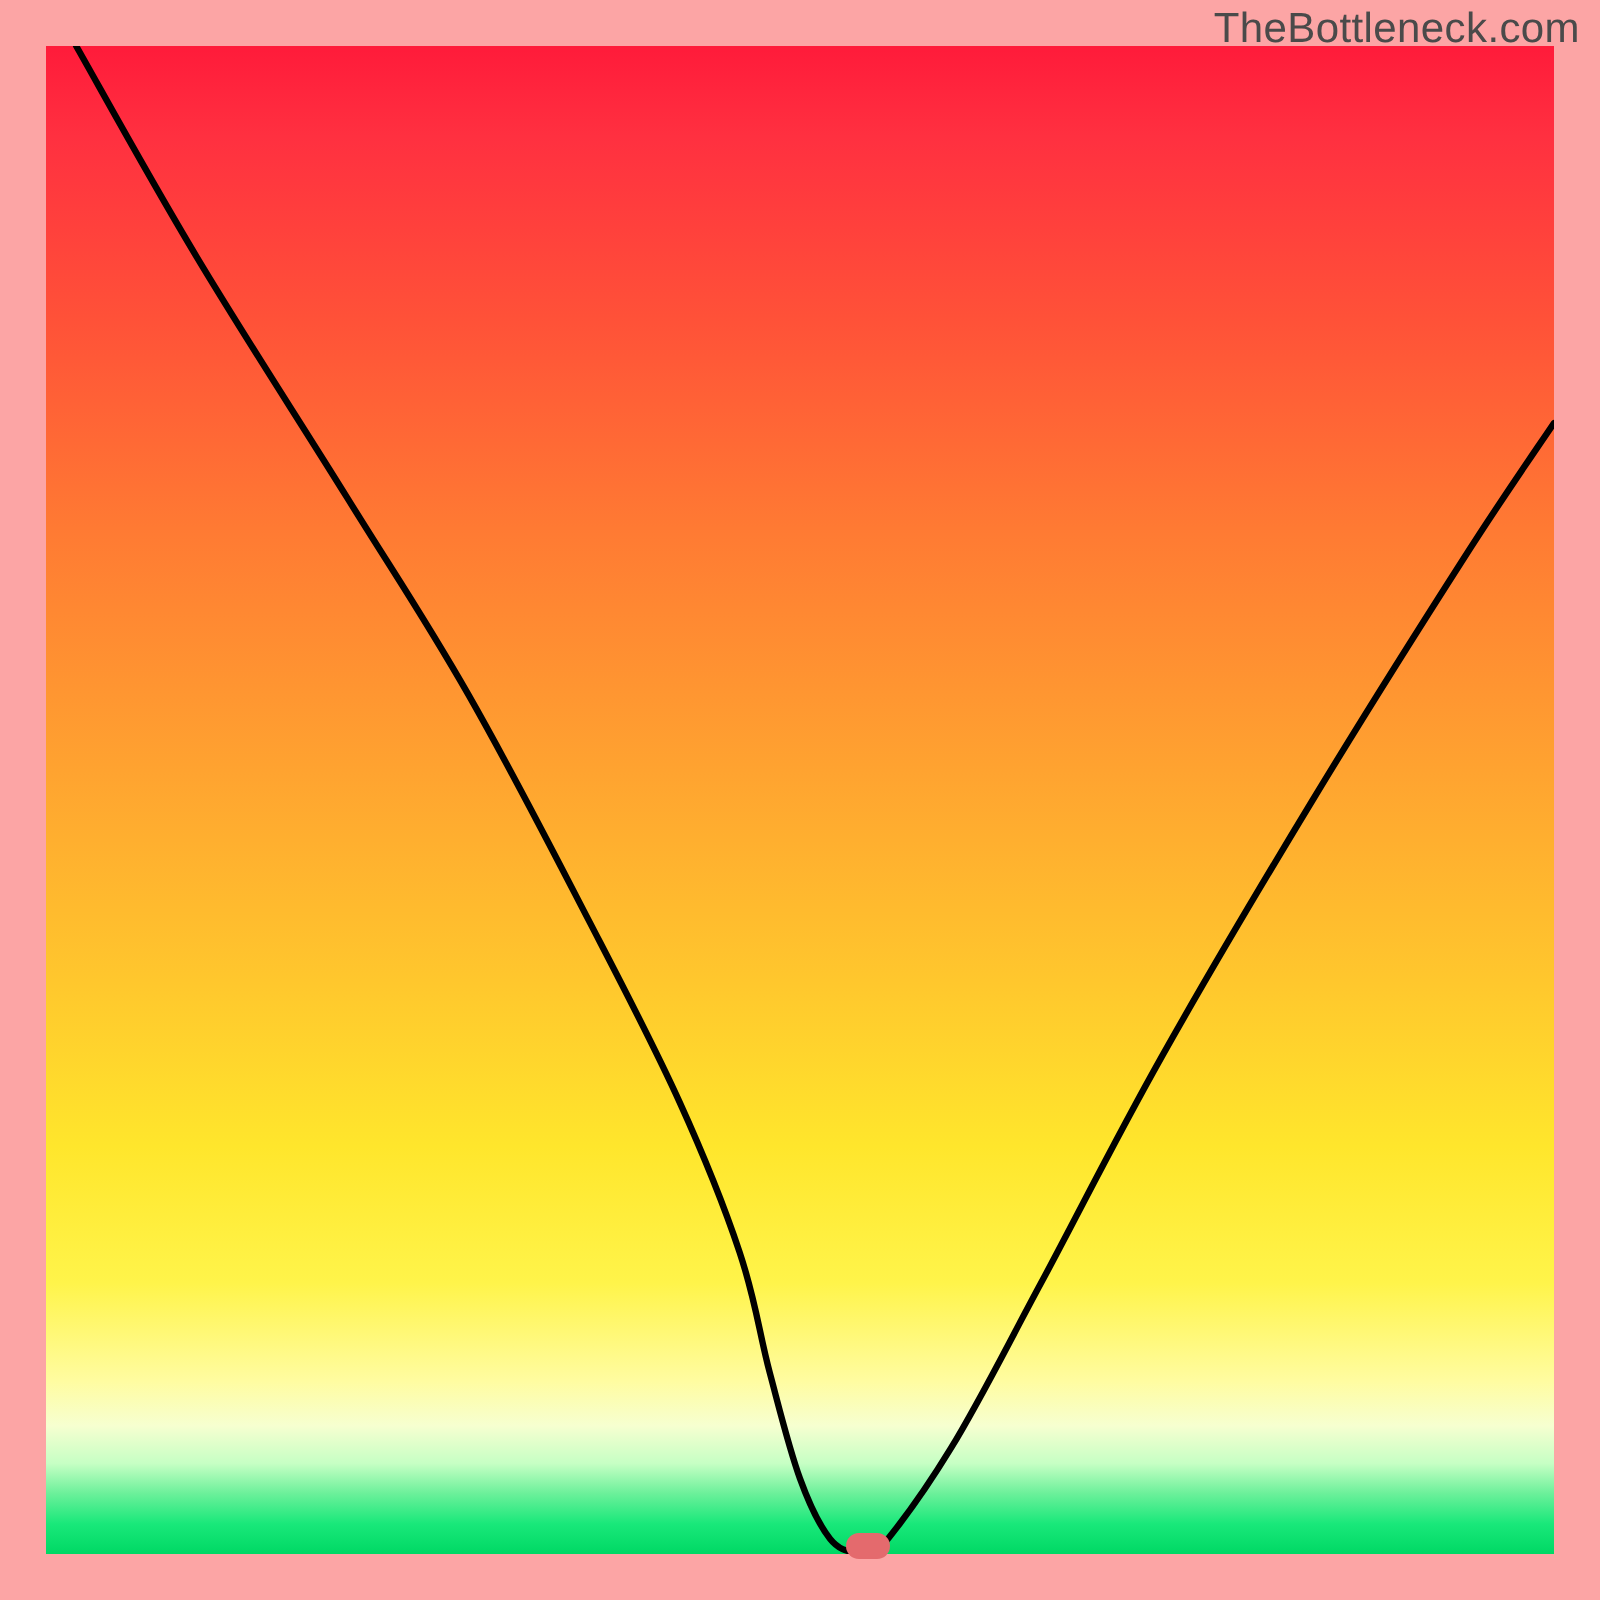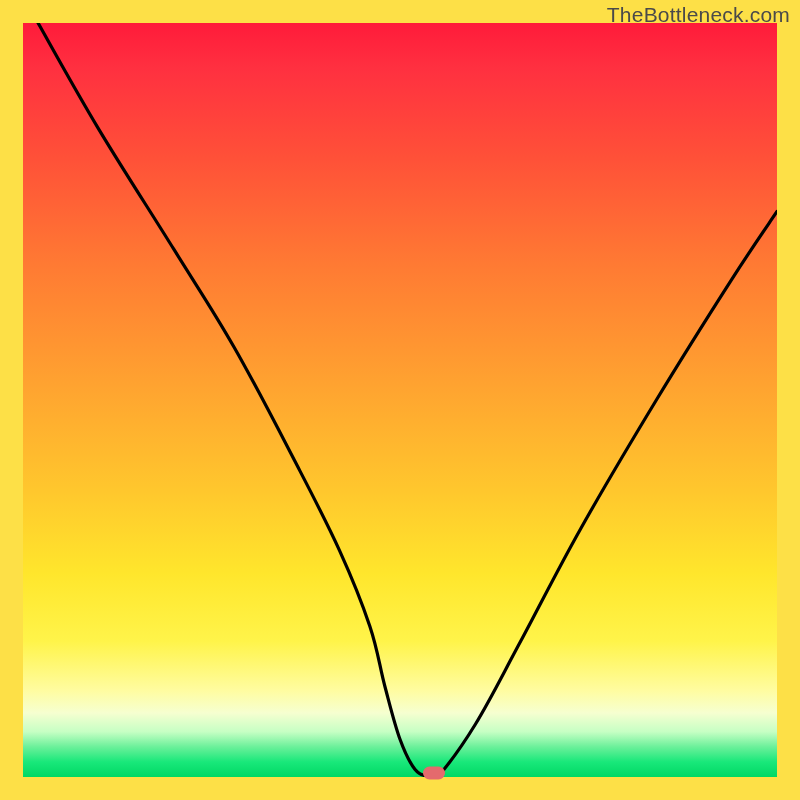--- a/index.html
+++ b/index.html
@@ -8,21 +8,21 @@
     width: 800px;
     height: 800px;
     background: #000;
     overflow: hidden;
     font-family: Arial, Helvetica, sans-serif;
   }
   .frame {
     position: relative;
     width: 800px;
     height: 800px;
-    background: #fde047;
+    background: #fca5a5;
   }
   .plot-area {
     position: absolute;
     left: 23px;
     top: 23px;
     width: 754px;
     height: 754px;
     
     background: linear-gradient(
       to bottom,

